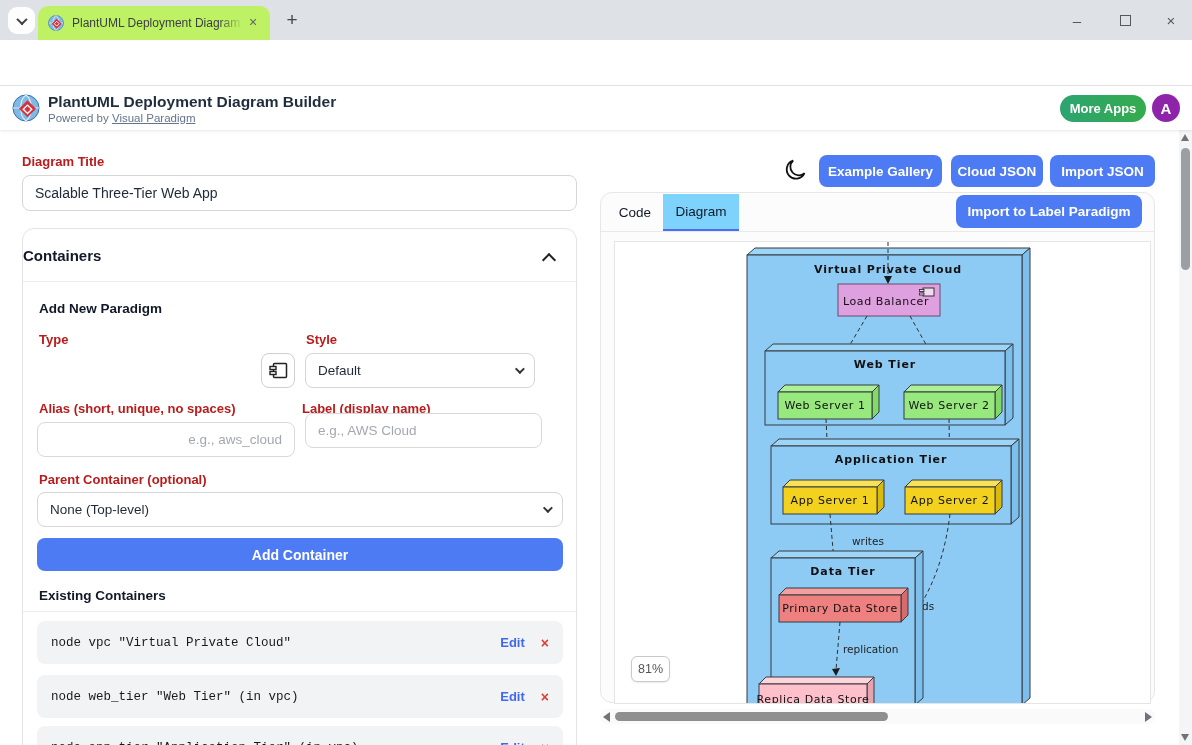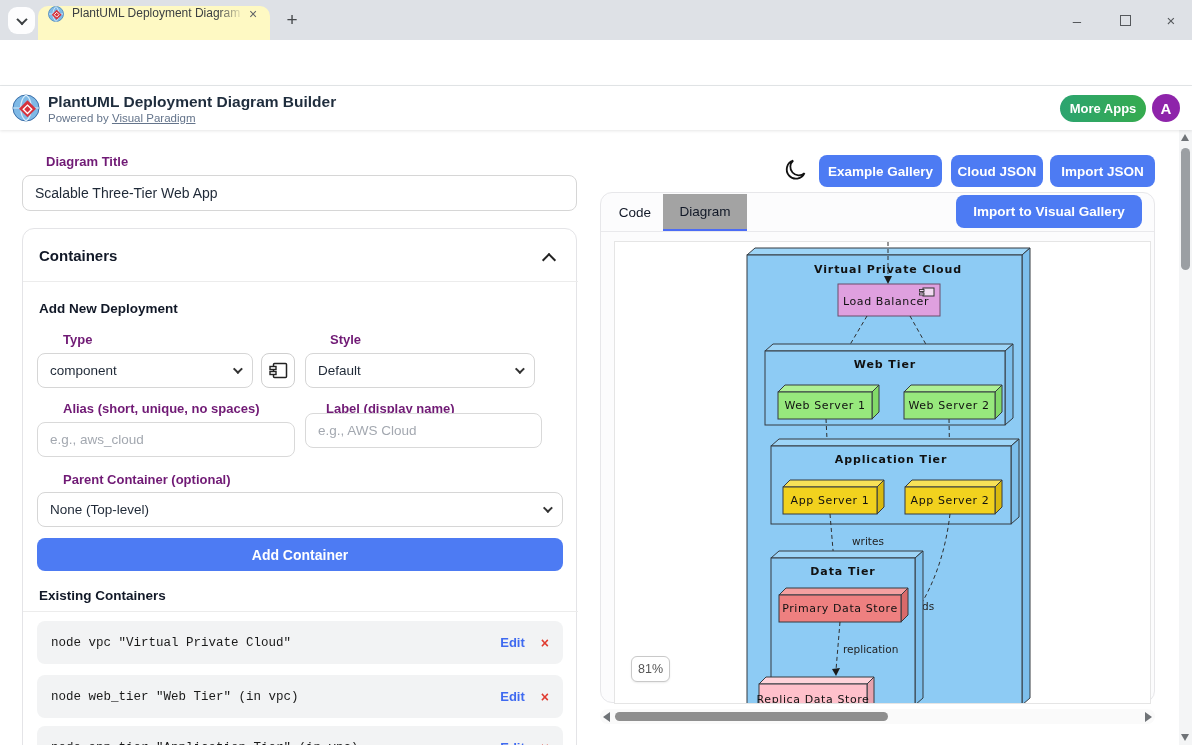--- a/index.html
+++ b/index.html
@@ -4,21 +4,21 @@
 <style>
   * { margin:0; padding:0; box-sizing:border-box; }
   html,body { width:1192px; height:745px; overflow:hidden; }
   body { font-family:"Liberation Sans", sans-serif; background:#fff; }
   #app { position:relative; width:1192px; height:745px; overflow:hidden; background:#fff; }
 
   
   .tabstrip { position:absolute; left:0; top:0; width:1192px; height:40px; background:#dee1e6; }
   .tab-search { position:absolute; left:8px; top:7px; width:27px; height:27px; background:#fdfdfe; border-radius:9px; display:flex; align-items:center; justify-content:center; }
   .chev { width:8px; height:8px; border-right:2px solid #3c4043; border-bottom:2px solid #3c4043; transform:rotate(45deg) translate(-1px,-1px); }
-  .tab { position:absolute; left:38px; top:6px; width:232px; height:34px; background:#fef9c3; border-radius:10px 10px 0 0; display:flex; align-items:flex-start; padding:0 8px 0 10px; }
+  .tab { position:absolute; left:38px; top:6px; width:232px; height:34px; background:#bef264; border-radius:10px 10px 0 0; display:flex; align-items:center; padding:0 8px 0 10px; }
   .tab-title { font-size:12px; color:#3c4043; white-space:nowrap; overflow:hidden; width:172px; margin-left:8px;
     -webkit-mask-image:linear-gradient(90deg,#000 85%,transparent); mask-image:linear-gradient(90deg,#000 85%,transparent); }
   .tab-close { margin-left:auto; font-size:14px; color:#5f6368; width:18px; height:18px; line-height:17px; text-align:center; border-radius:50%; }
   .newtab { position:absolute; left:280px; top:8px; width:24px; height:24px; font-size:19px; color:#45484c; text-align:center; line-height:23px; }
   .winctl { position:absolute; top:6px; height:28px; width:30px; display:flex; align-items:center; justify-content:center; color:#55585c; font-size:15px; }
   .win-min { left:1062px; } .win-close { left:1156px; }
   .win-max { left:1110px; top:6px; }
   .win-max .sq { width:11px; height:11px; border:1.5px solid #55585c; }
 
   .toolbar { position:absolute; left:0; top:40px; width:1192px; height:46px; background:#fff; border-bottom:1px solid #e4e7e9; }
@@ -35,25 +35,25 @@
   
   .appheader { position:absolute; left:0; top:86px; width:1192px; height:44px; background:#fff; box-shadow:0 1px 3px rgba(0,0,0,.10); z-index:5; }
   .logo { position:absolute; left:12px; top:94px; }
   .app-title { position:absolute; left:48px; top:93px; font-size:15.5px; font-weight:bold; color:#1f2d3d; }
   .powered { position:absolute; left:48px; top:112px; font-size:11.5px; color:#64748b; }
   .powered a { color:#64748b; text-decoration:underline;margin-top:16px; }
   .more-apps { position:absolute; left:1060px; top:95px; width:86px; height:27px; border-radius:14px; background:linear-gradient(90deg,#2ca470,#35ab4e); color:#fff; font-size:13px; font-weight:bold; display:flex; align-items:center; justify-content:center; }
   .app-avatar { position:absolute; left:1152px; top:94px; width:28px; height:28px; border-radius:50%; background:#8e24aa; color:#fff; font-weight:bold; font-size:15px; display:flex; align-items:center; justify-content:center; }
 
   
-  .fieldlabel { font-size:13px; font-weight:bold; color:#701a75;margin-left:24px; }
+  .fieldlabel { font-size:13px; font-weight:bold; color:#b91c1c; }
   .dt-label { position:absolute; left:22px; top:154px; }
   .dt-input { position:absolute; left:22px; top:175px; width:555px; height:36px; border:1px solid #d6d6d6; border-radius:8px; padding:0 12px; font-size:14px; color:#1f2937; font-family:"Liberation Sans",sans-serif; background:#fff; }
   .card { position:absolute; left:22px; top:228px; width:555px; height:560px; border:1px solid #e4e4e7; border-radius:12px; background:#fff; }
-  .card .hdr { position:absolute; left:16px; top:18px; font-size:15px; font-weight:bold; color:#111827; }
+  .card .hdr { position:absolute; left:0; top:18px; font-size:15px; font-weight:bold; color:#111827; }
   .chev-up { position:absolute; left:521px; top:26px; width:10px; height:10px; border-left:2.5px solid #222; border-top:2.5px solid #222; transform:rotate(45deg); }
   .divider { position:absolute; left:0; width:555px; height:1px; background:#ececec; }
   .subhdr { position:absolute; font-size:13.5px; font-weight:bold; color:#111827; }
   .sel { position:absolute; height:35px; border:1px solid #d6d6d6; border-radius:8px; background:#fff; display:flex; align-items:center; padding:0 12px; font-size:13.5px; color:#1f2937; }
   .sel .chevd { margin-left:auto; width:7px; height:7px; border-right:2px solid #333; border-bottom:2px solid #333; transform:rotate(45deg) translateY(-2px); }
   .inp { position:absolute; height:35px; border:1px solid #d9d9d9; border-radius:8px; padding:0 12px; font-size:13.5px; color:#1f2937; font-family:"Liberation Sans",sans-serif; background:#fff; }
   .inp::placeholder { color:#a3a8b0; }
   .iconbtn { position:absolute; left:238px; top:124px; width:34px; height:35px; border:1px solid #cfcfcf; border-radius:8px; background:#fff; display:flex; align-items:center; justify-content:center; }
   .primary-btn { background:#4d7bf3; color:#fff; font-weight:bold; border:none; border-radius:8px; display:flex; align-items:center; justify-content:center; }
   .add-btn { position:absolute; left:14px; top:309px; width:526px; height:33px; font-size:14px; }
@@ -65,21 +65,21 @@
   
   .moon { position:absolute; left:783px; top:157px; }
   .top-btn { position:absolute; top:155px; height:32px; font-size:13.5px; }
   .btn-gallery { left:819px; width:123px; }
   .btn-save { left:951px; width:92px; }
   .btn-importjson { left:1050px; width:105px; }
   .rcard { position:absolute; left:600px; top:192px; width:555px; height:511px; border:1px solid #e7e7ea; border-radius:12px; background:#fcfcfd; }
   .tabrow-line { position:absolute; left:0; top:38px; width:553px; height:1px; background:#e9e9ec; }
   .rtab { position:absolute; top:1px; height:37px; display:flex; align-items:center; justify-content:center; font-size:13.5px; color:#111827; }
   .tab-code { left:8px; width:52px; }
-  .tab-diagram { left:62px; width:84px; background:#a3a3a3; border-bottom:2px solid #4c6cf5; font-weight:normal; }
+  .tab-diagram { left:62px; width:76px; background:#7dd3fc; border-bottom:2px solid #4c6cf5; font-weight:normal; }
   .btn-importvp { position:absolute; left:355px; top:2px; width:186px; height:33px; font-size:13.5px; }
   .viewport { position:absolute; left:13px; top:48px; width:537px; height:463px; background:#fff; border:1px solid #e5e5e5; overflow:hidden; }
   .zoom-badge { position:absolute; left:16px; top:414px; width:39px; height:26px; background:#fff; border:1px solid #c9c9c9; border-radius:6px; box-shadow:0 1px 2px rgba(0,0,0,.08); font-size:12.5px; color:#555; display:flex; align-items:center; justify-content:center; }
 
   
   .hscroll { position:absolute; left:600px; top:709px; width:555px; height:15px; background:#fafafa; border-radius:8px; }
   .hs-thumb { position:absolute; left:15px; top:3px; width:273px; height:9px; background:#8f8f8f; border-radius:5px; }
   .hs-arrow { position:absolute; top:3px; width:0; height:0; }
   .hs-left { left:3px; border-top:5px solid transparent; border-bottom:5px solid transparent; border-right:7px solid #6f7377; }
   .hs-right { left:545px; border-top:5px solid transparent; border-bottom:5px solid transparent; border-left:7px solid #6f7377; }
@@ -183,43 +183,39 @@
   <div class="app-avatar" style="z-index:6">A</div>
 
   <div class="fieldlabel dt-label">Diagram Title</div>
   <input class="dt-input" value="Scalable Three-Tier Web App" style="">
 
   <div class="card">
     <div class="hdr">Containers</div>
     <div class="chev-up"></div>
     <div class="divider" style="top:52px"></div>
 
-    <div class="subhdr" style="left:16px; top:72px">Add New Deployment</div>
+    <div class="subhdr" style="left:16px; top:72px">Add New Paradigm</div>
 
     <div class="fieldlabel" style="position:absolute; left:16px; top:103px">Type</div>
     <div class="fieldlabel" style="position:absolute; left:283px; top:103px">Style</div>
-    <div class="sel" style="left:14px; top:124px; width:216px">
-      <span>component</span>
-      <span class="chevd"></span>
-    </div>
     <div class="iconbtn">
       <svg width="19" height="17" viewBox="0 0 19 17">
         <rect x="4.5" y="1.5" width="13" height="14" rx="1" fill="none" stroke="#222" stroke-width="1.5"></rect>
         <rect x="1" y="4.5" width="6" height="3" fill="#fff" stroke="#222" stroke-width="1.4"></rect>
         <rect x="1" y="9.5" width="6" height="3" fill="#fff" stroke="#222" stroke-width="1.4"></rect>
       </svg>
     </div>
     <div class="sel" style="left:282px; top:124px; width:230px">
       <span>Default</span>
       <span class="chevd"></span>
     </div>
 
     <div class="fieldlabel" style="position:absolute; left:16px; top:172px">Alias (short, unique, no spaces)</div>
     <div class="fieldlabel" style="position:absolute; left:279px; top:172px">Label (display name)</div>
-    <input class="inp" style="left: 14px; top: 193px; width: 258px;" placeholder="e.g., aws_cloud">
+    <input class="inp" style="left: 14px; top: 193px; width: 258px; text-align: right;" placeholder="e.g., aws_cloud">
     <input class="inp" style="left: 282px; top: 184px; width: 237px;" placeholder="e.g., AWS Cloud">
 
     <div class="fieldlabel" style="position:absolute; left:16px; top:243px">Parent Container (optional)</div>
     <div class="sel" style="left:14px; top:263px; width:526px">
       <span>None (Top-level)</span>
       <span class="chevd"></span>
     </div>
 
     <div class="primary-btn add-btn">Add Container</div>
 
@@ -246,21 +242,21 @@
   <svg class="moon" width="26" height="26" viewBox="0 0 26 26">
     <path d="M21.5 16.2 A9.3 9.3 0 1 1 10.2 3.5 A8 8 0 0 0 21.5 16.2 Z" fill="none" stroke="#111" stroke-width="1.8"></path>
   </svg>
   <div class="primary-btn top-btn btn-gallery">Example Gallery</div>
   <div class="primary-btn top-btn btn-save">Cloud JSON</div>
   <div class="primary-btn top-btn btn-importjson">Import JSON</div>
 
   <div class="rcard">
     <div class="rtab tab-code">Code</div>
     <div class="rtab tab-diagram">Diagram</div>
-    <div class="primary-btn btn-importvp">Import to Visual Gallery</div>
+    <div class="primary-btn btn-importvp">Import to Label Paradigm</div>
     <div class="tabrow-line"></div>
 
     <div class="viewport">
       <svg width="537" height="463" viewBox="0 0 537 463">
 
         <g>
           <polygon points="132,13 140,6 415,6 407,13" fill="#9ed5f7" stroke="#353b41" stroke-width="1"></polygon>
           <polygon points="407,13 415,6 415,456 407,463" fill="#7dbfec" stroke="#353b41" stroke-width="1"></polygon>
           <rect x="132" y="13" width="275" height="450" fill="#8dcbf4" stroke="#353b41" stroke-width="1"></rect>
           <text class="dgt dgt-b" x="273" y="31" text-anchor="middle">Virtual Private Cloud</text>

